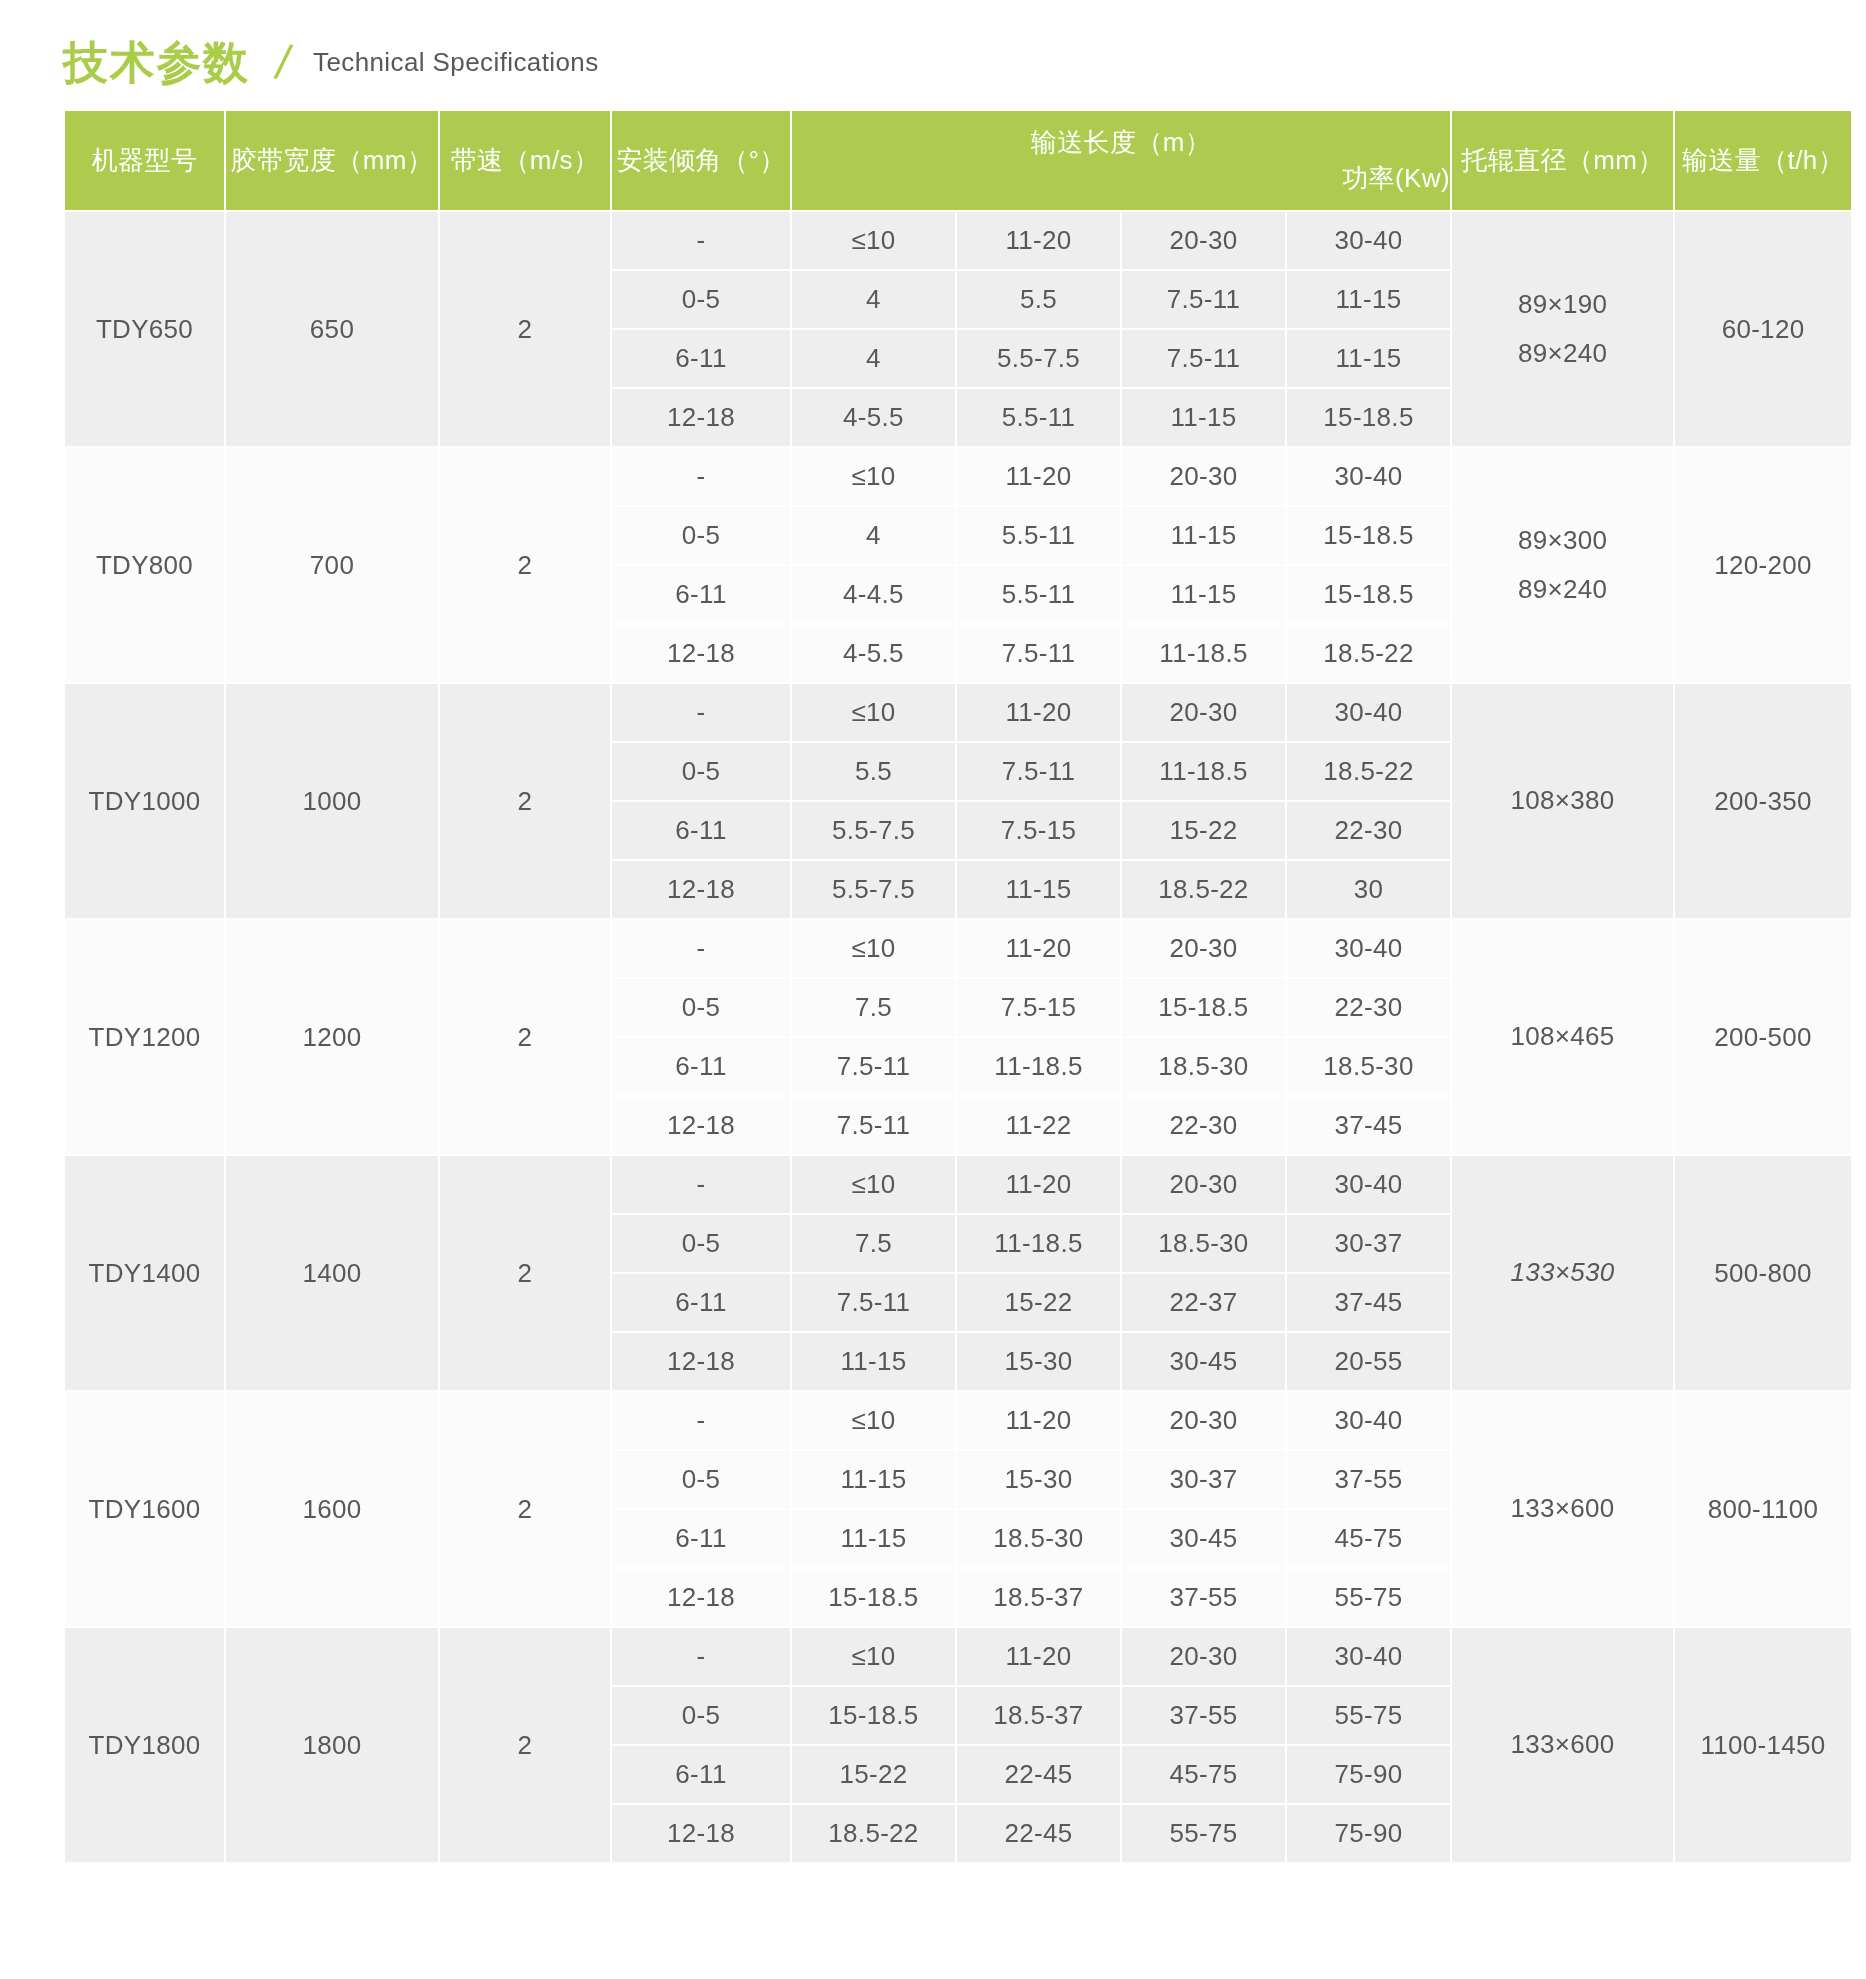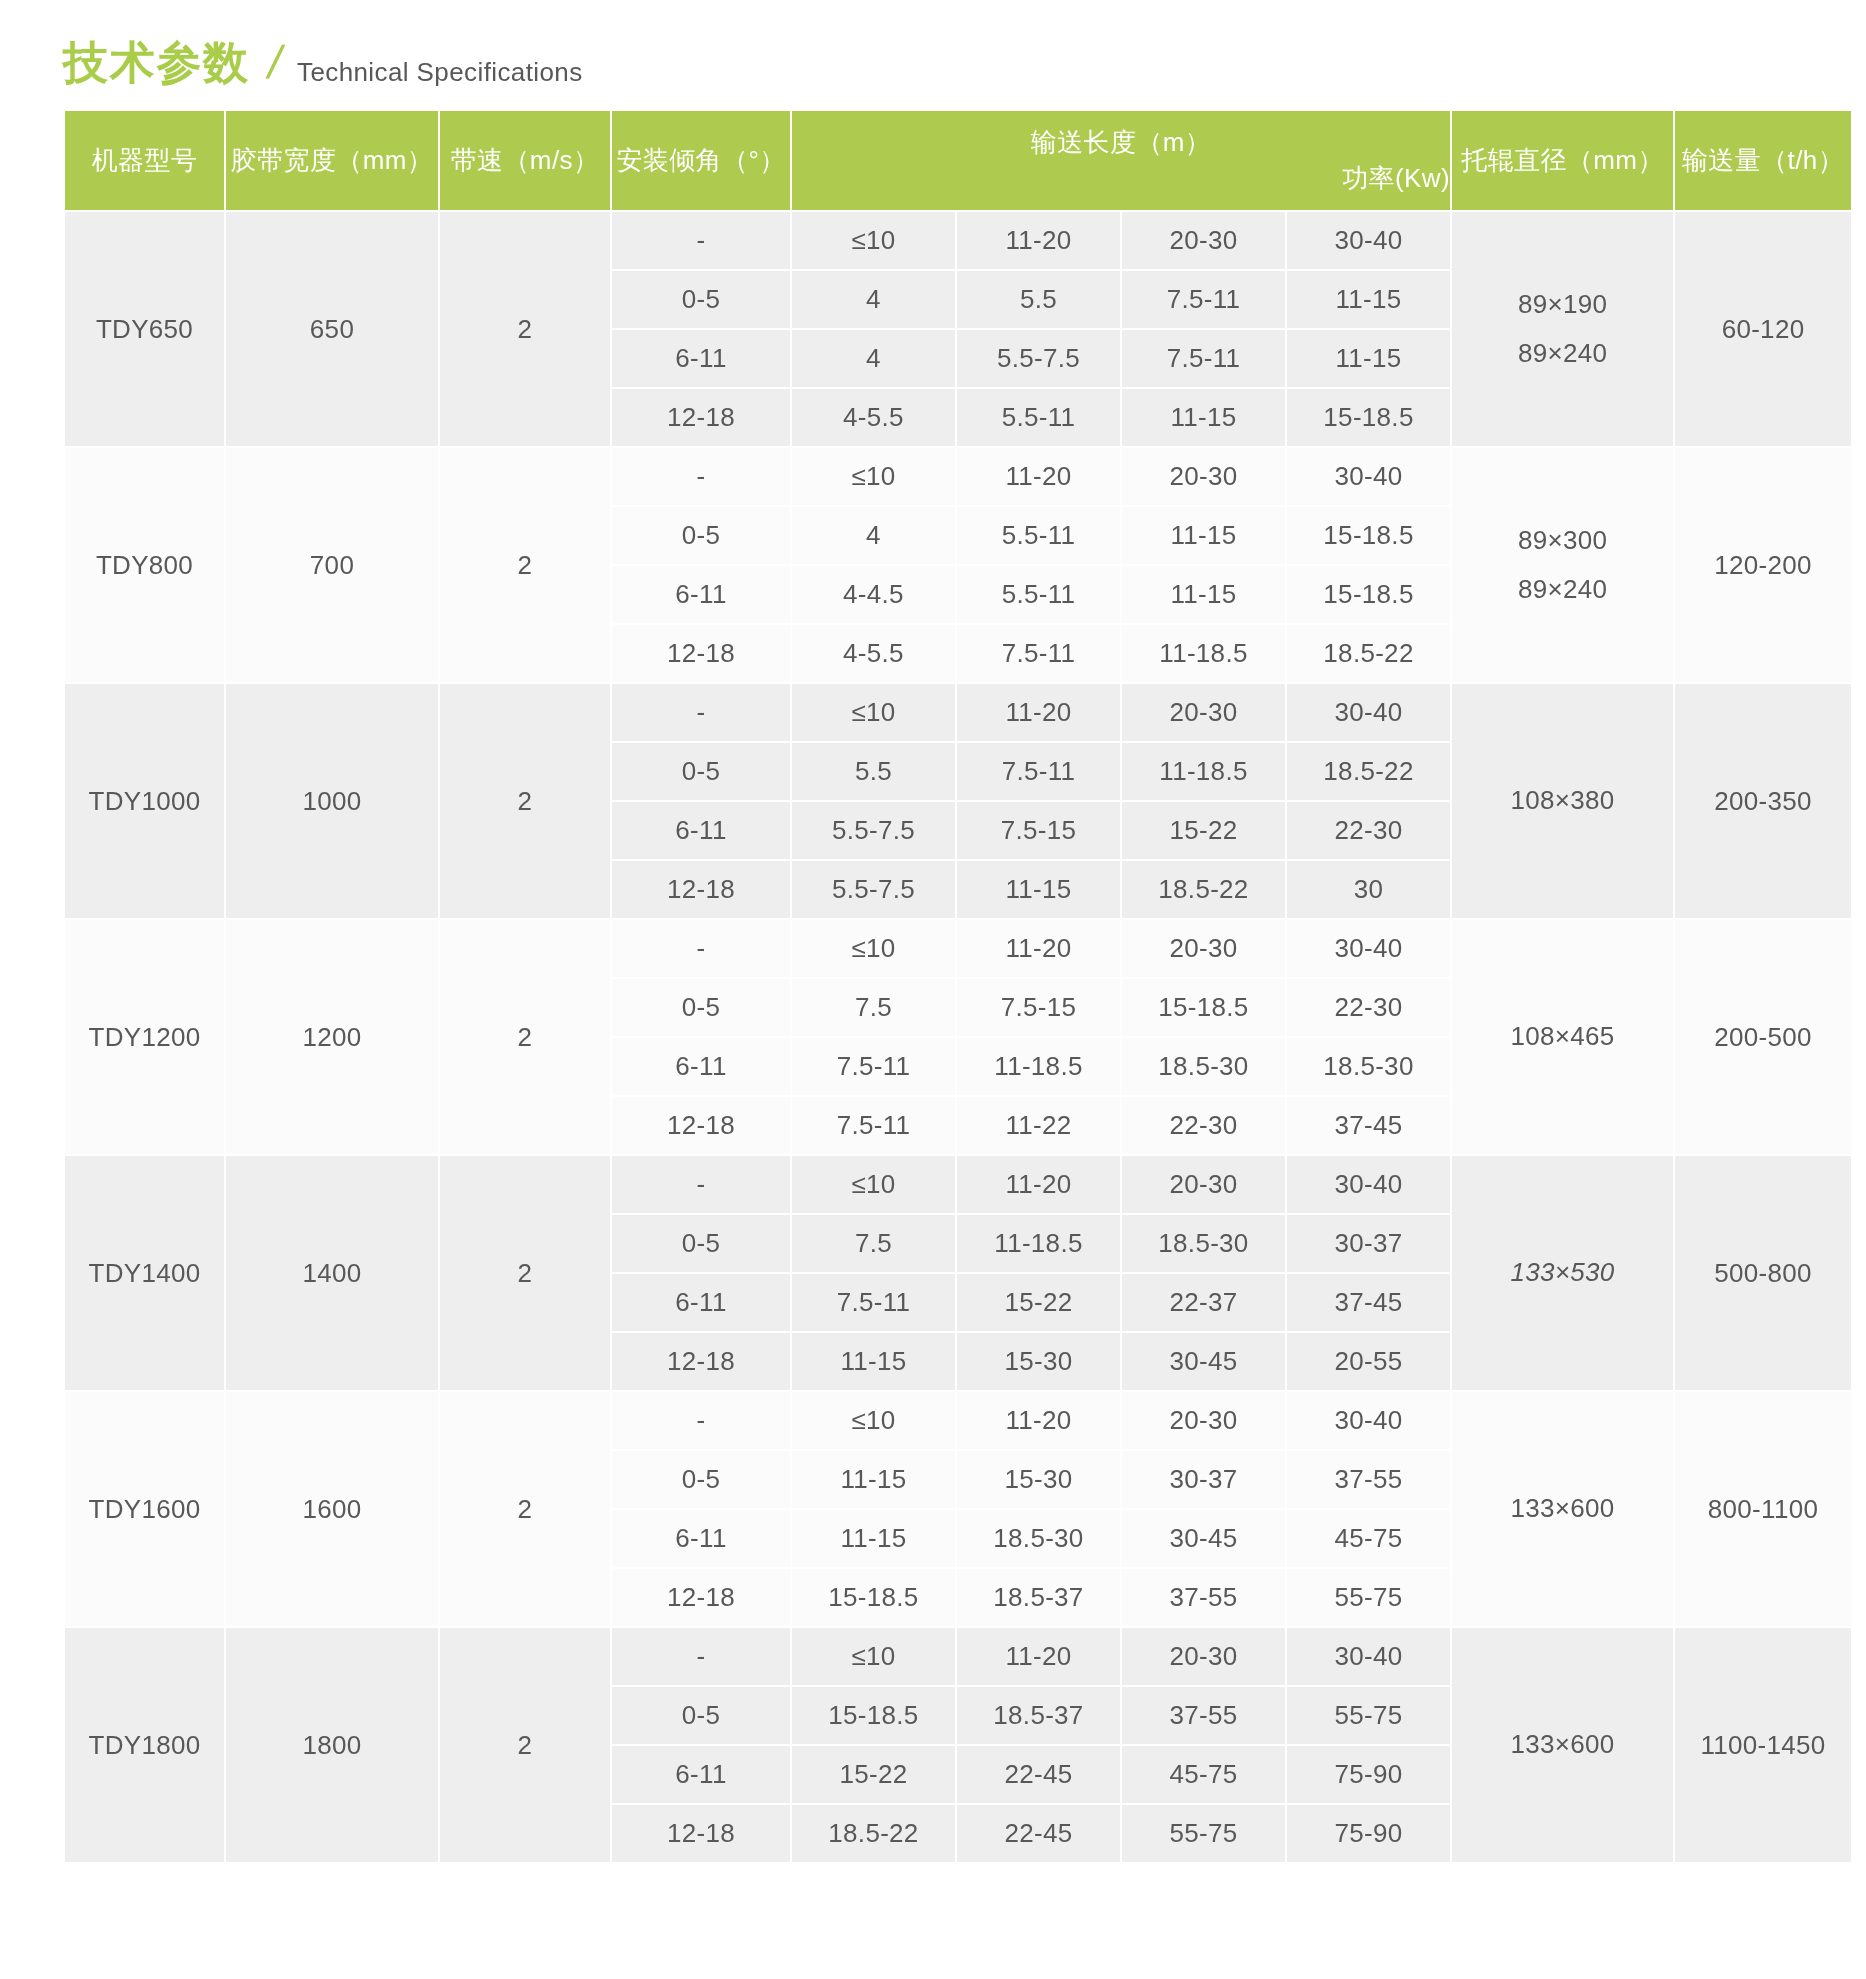--- a/index.html
+++ b/index.html
@@ -16,23 +16,23 @@
 
   .page {
     width: 1866px;
     padding: 0;
     position: relative;
   }
 
   
   .heading {
     display: flex;
-    align-items: flex-end;
+    align-items: center;
     padding: 39px 0 24px 63px;
-    gap: 0;
+    gap: 8px;
   }
   .heading-cn {
     color: #a9cc49;
     font-size: 45px;
     font-weight: 700;
     letter-spacing: 1.7px;
     line-height: 1;
   }
   .heading-slash {
     color: #a9cc49;

